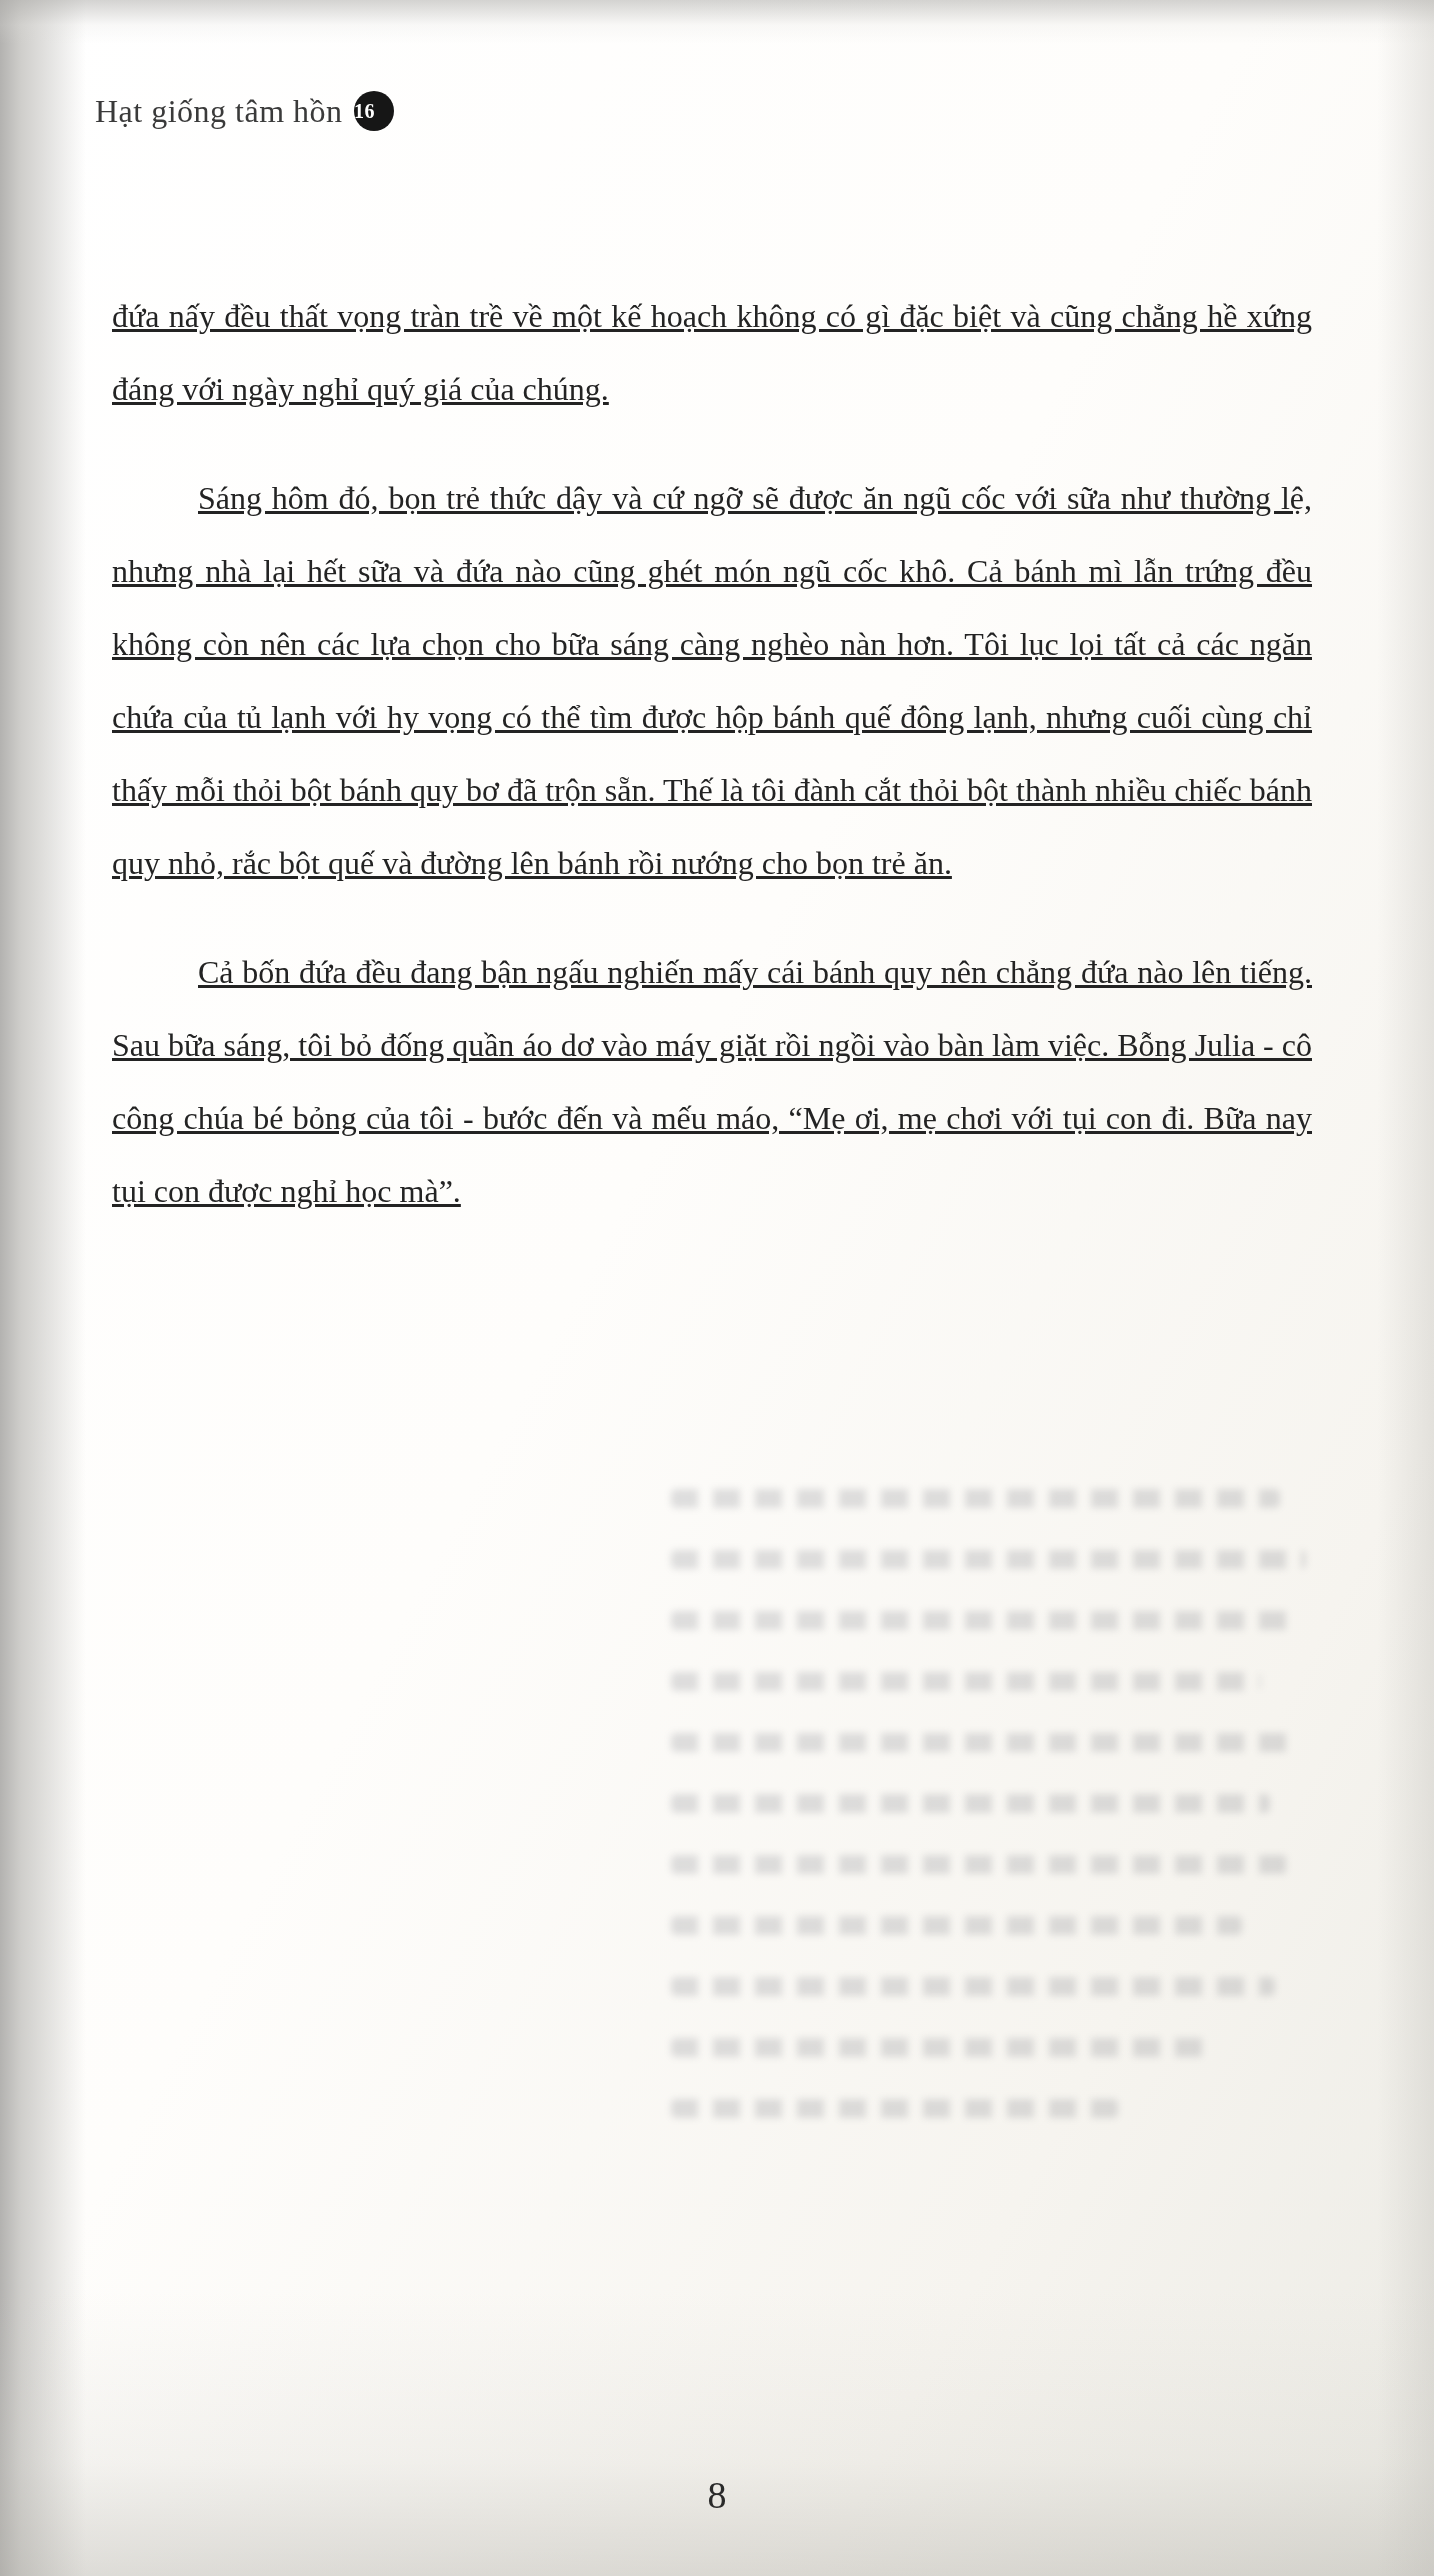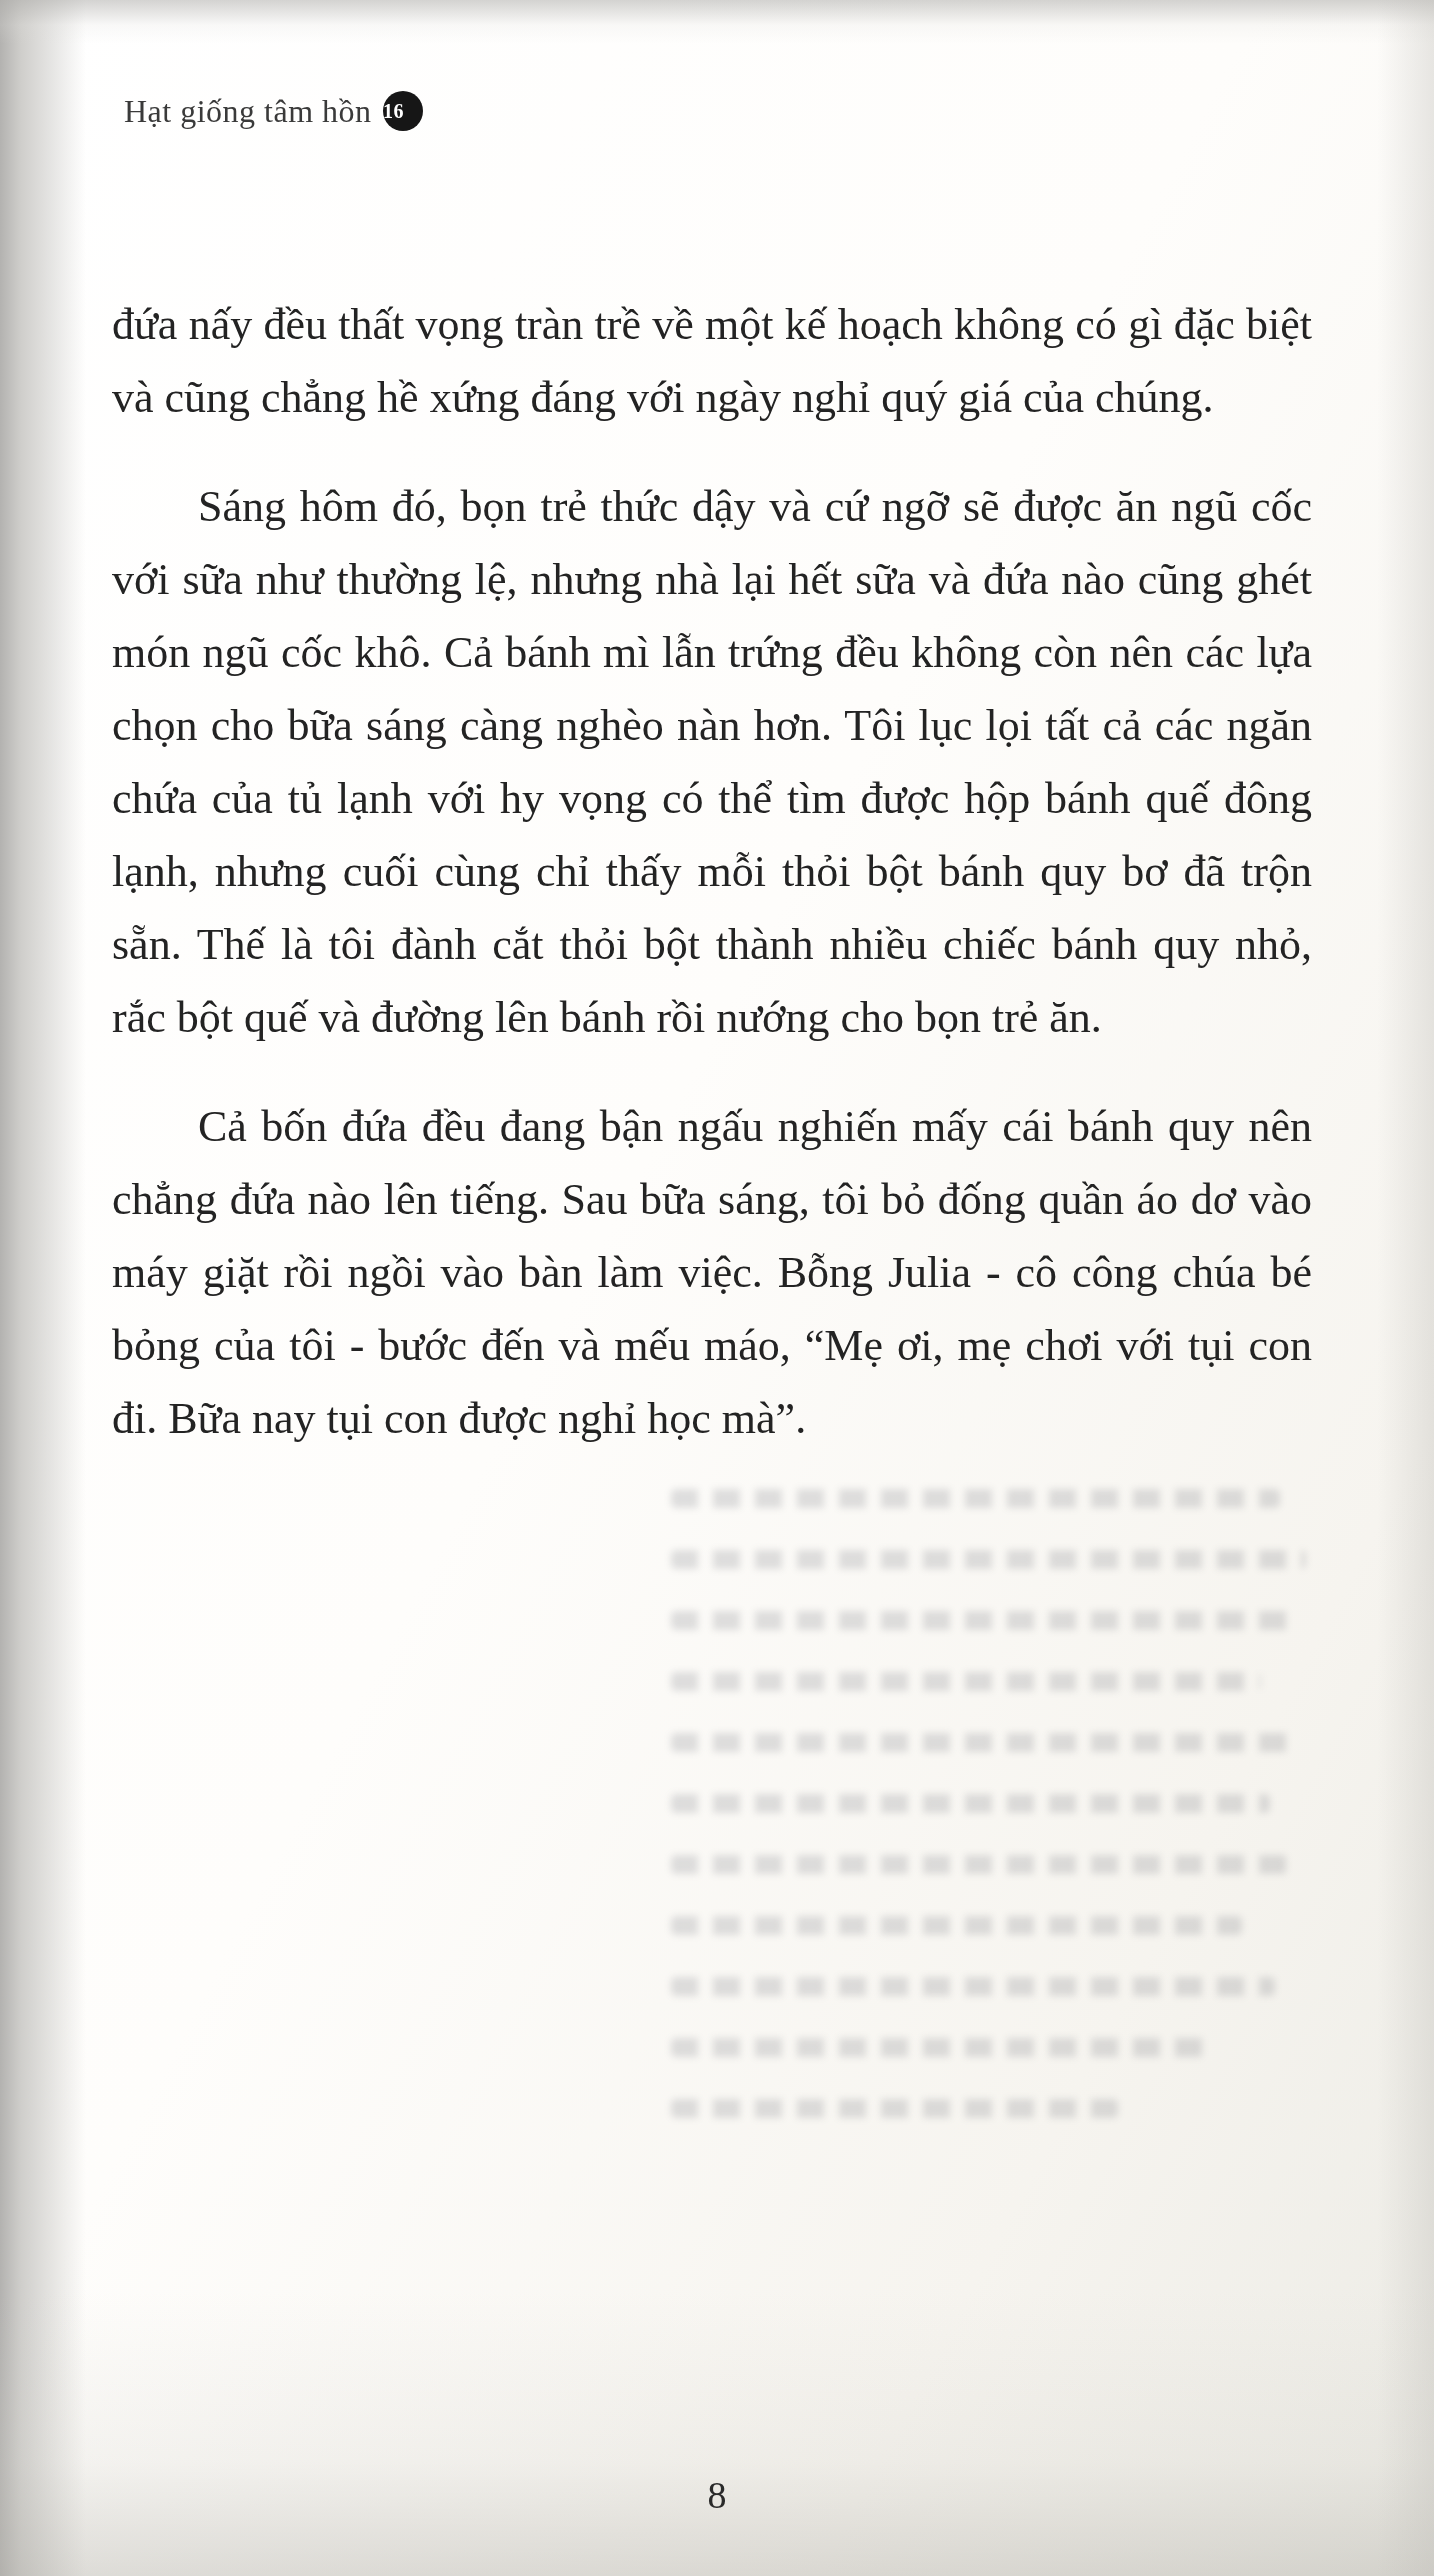--- a/index.html
+++ b/index.html
@@ -32,21 +32,21 @@
     background: linear-gradient(to top, rgba(178,176,169,0.42) 0px, rgba(205,203,196,0.20) 114px, rgba(255,255,255,0) 285px);
   }
   .edge-right {
     right: 0; top: 0; bottom: 0; width: 57px;
     background: linear-gradient(to left, rgba(190,188,183,0.35) 0px, rgba(255,255,255,0) 57px);
   }
 
   .page-header {
     position: absolute;
     top: 91px;
-    left: 124px;
+    left: 95px;
     display: flex;
     align-items: center;
     gap: 11.4px;
     font-size: 32px;
     letter-spacing: 0.5px;
     color: #3a3a3a;
   }
   .volume-badge {
     display: inline-flex;
     align-items: center;
@@ -57,27 +57,28 @@
     background: #161616;
     color: #ffffff;
     font-size: 20px;
     font-weight: bold;
     font-family: "Liberation Serif", "DejaVu Serif", serif;
     line-height: 1;
   }
 
   .body-text {
     position: absolute;
-    top: 288px;
+    top: 280px;
     left: 112px;
     width: 1200px;
-    font-size: 44px;
+    font-size: 32px;
     line-height: 73px;
     text-align: justify;
     text-justify: inter-word;
+    text-decoration: underline;
   }
   .body-text p {
     margin: 0 0 36px 0;
     text-indent: 86px;
   }
   .body-text p.no-indent {
     text-indent: 0;
   }
 
   

